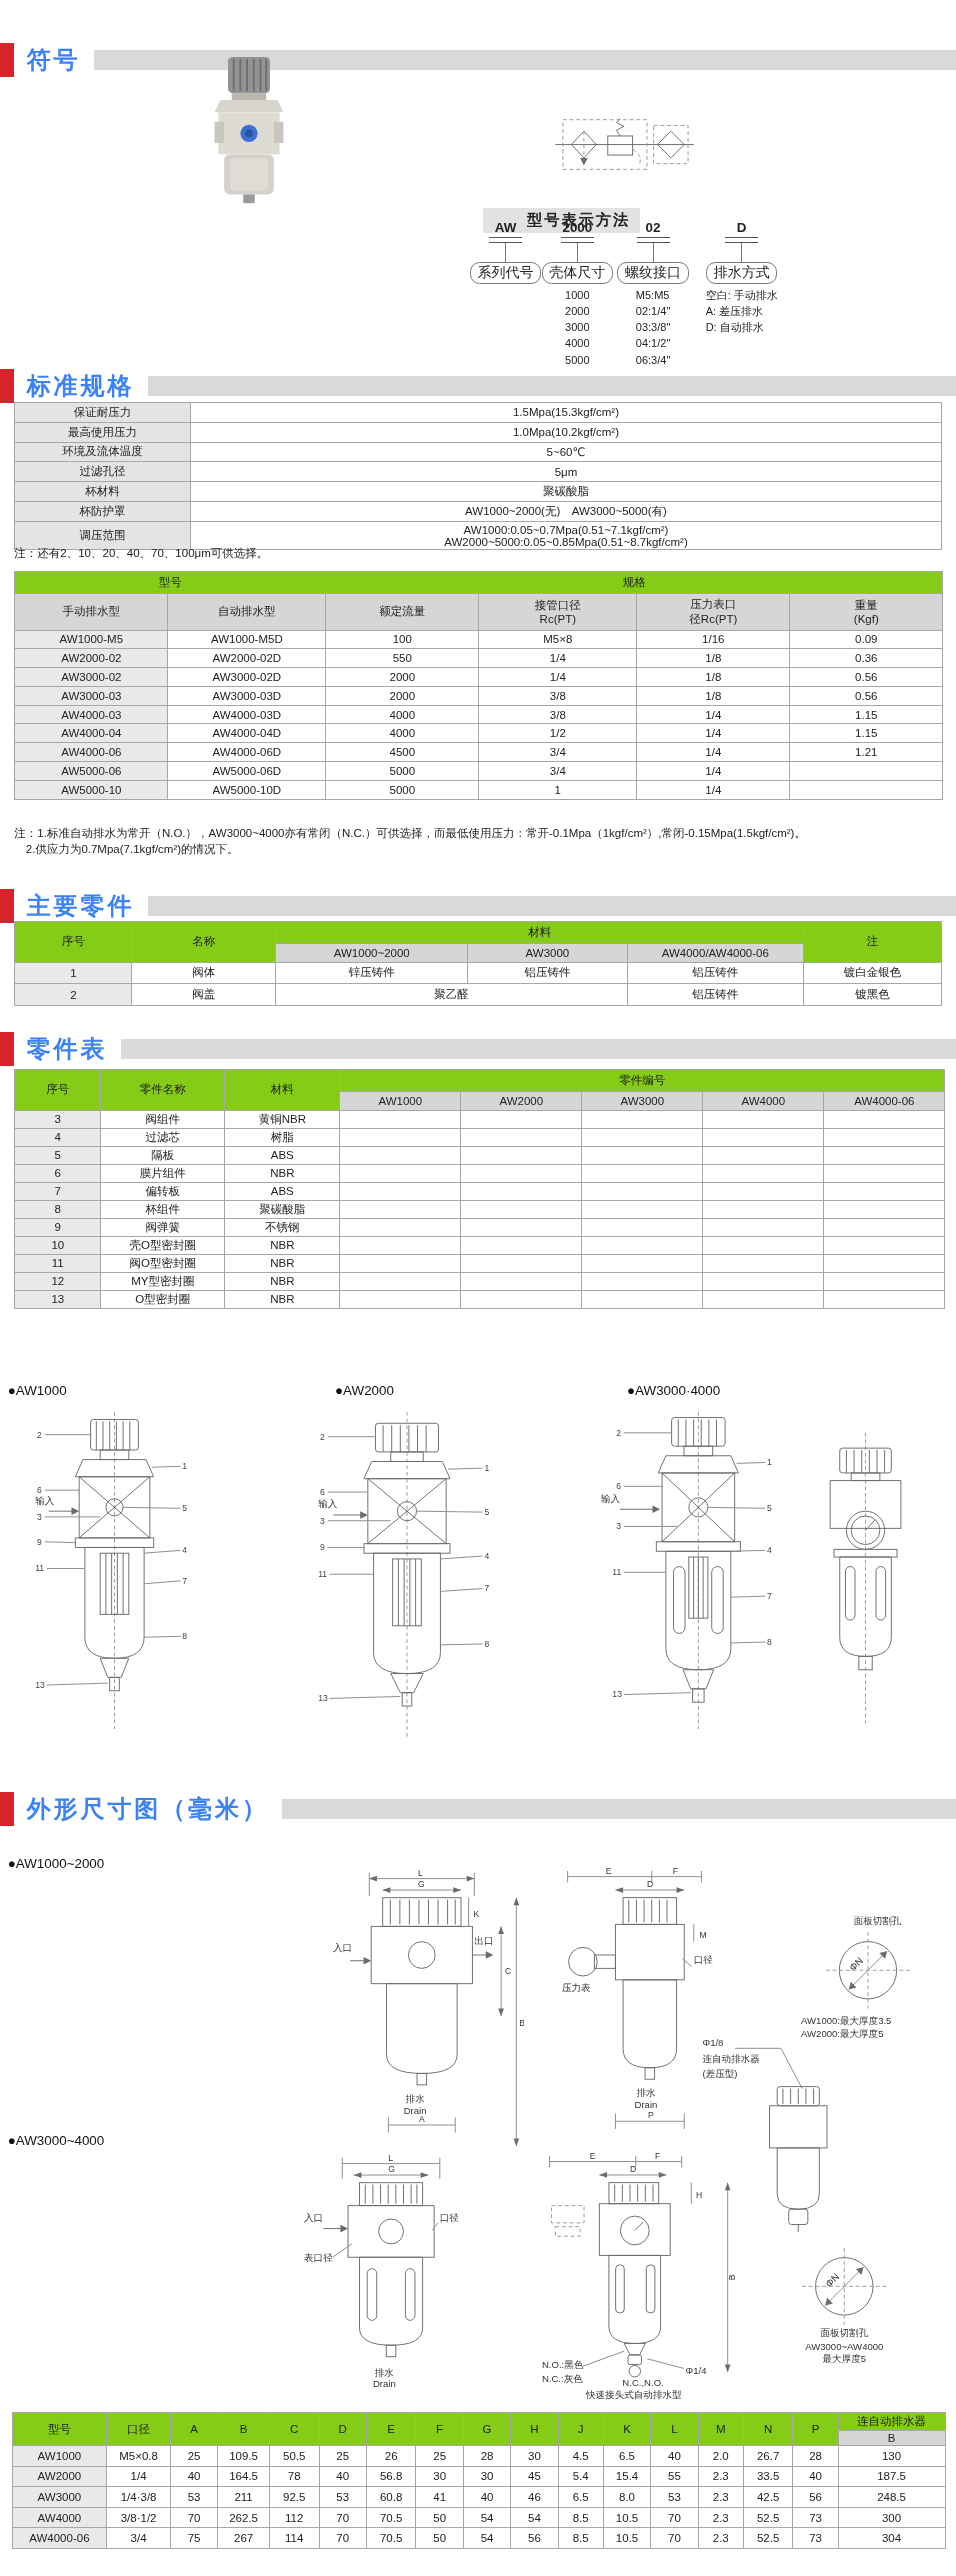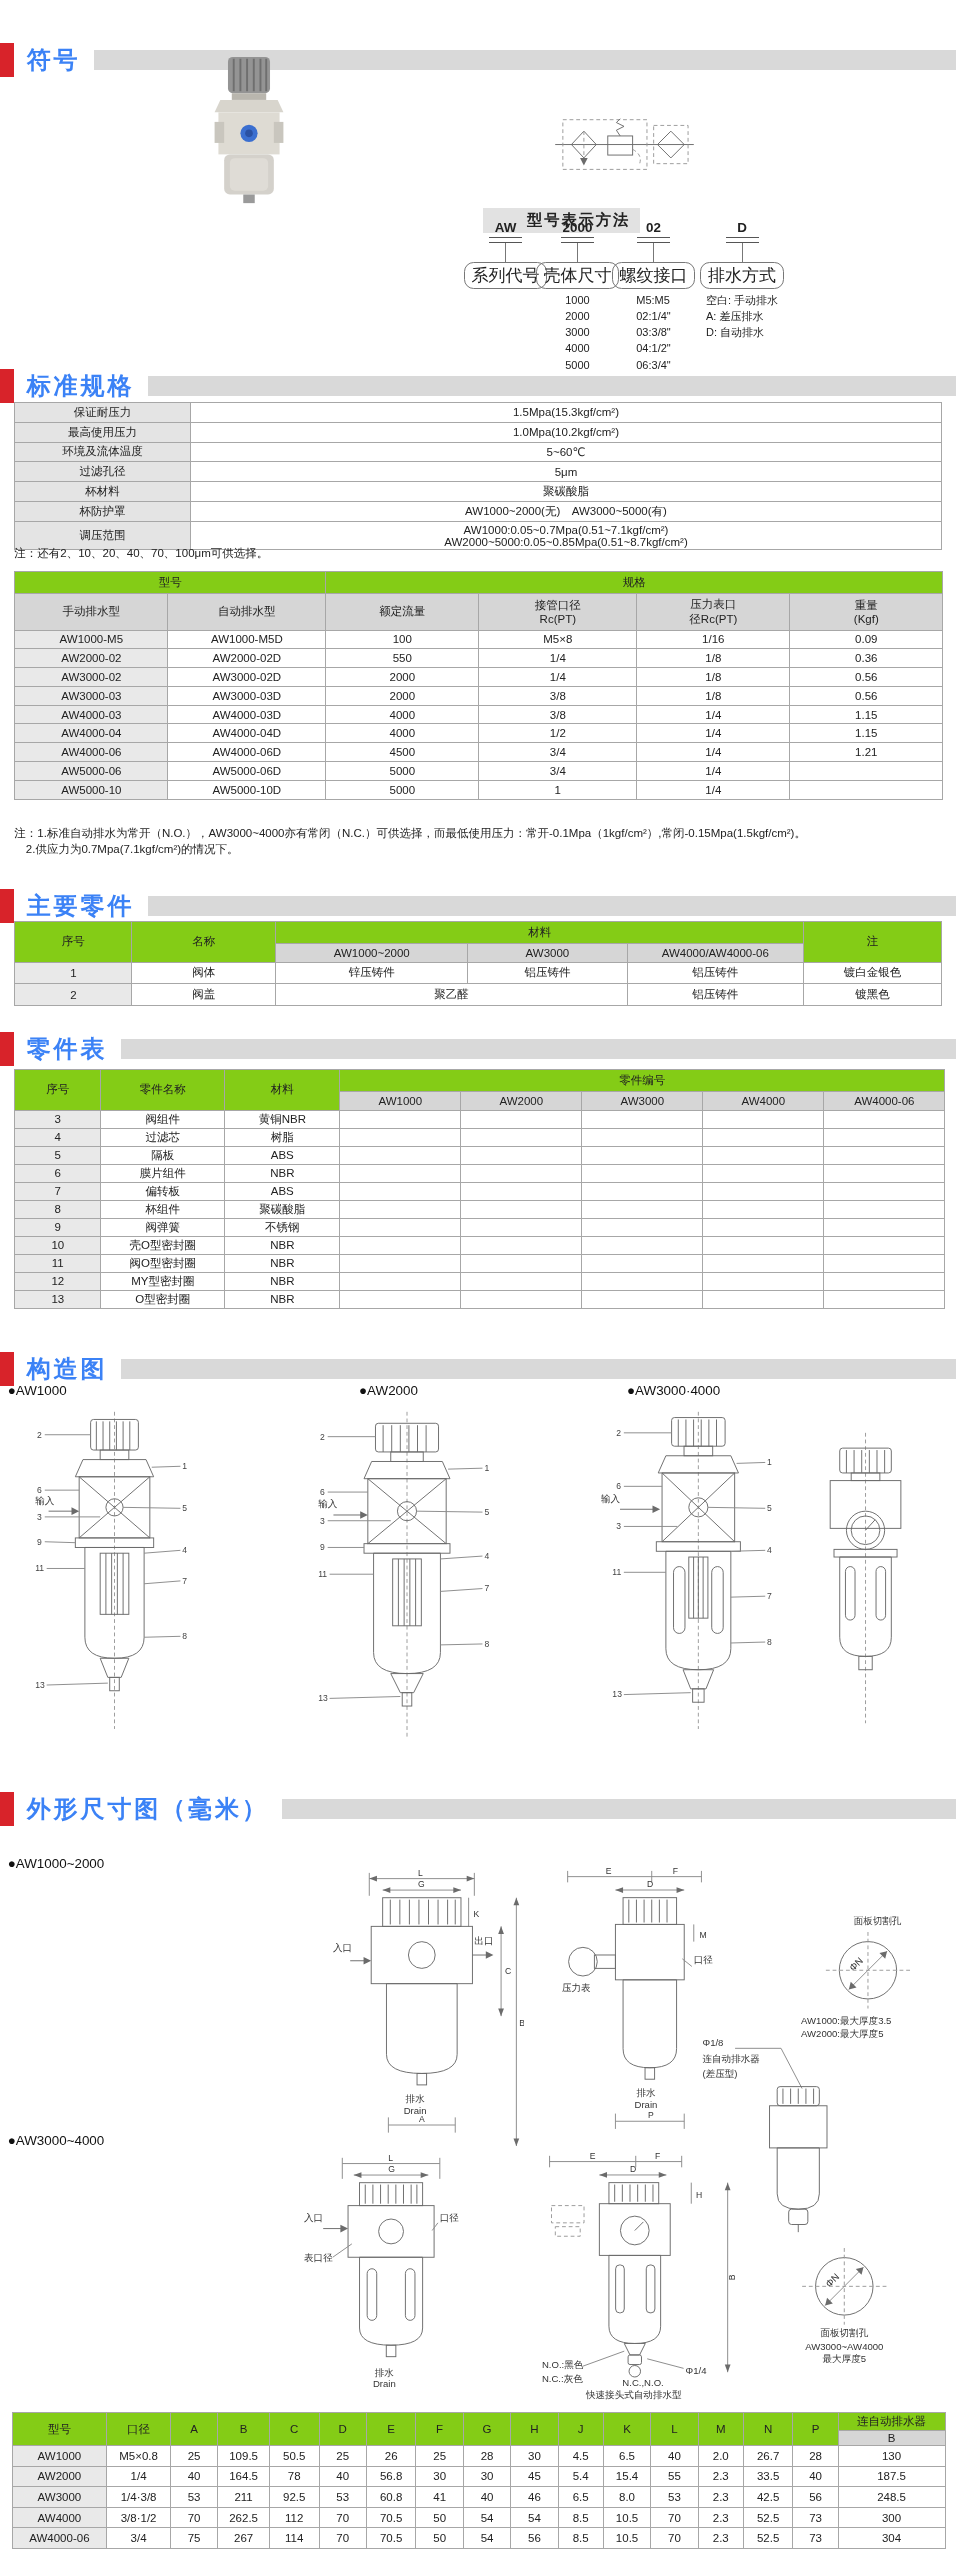--- a/index.html
+++ b/index.html
@@ -23,21 +23,21 @@
   table.parts td{padding:1px 1.9px;}
   table.dimt th,.dimt td{padding:3.8px 1px;font-size:11.5px;}
   .note{font-size:11.5px;line-height:16.3px;color:#222;white-space:pre-line;}
   
   .mc-title{background:#e2e2e2;display:inline-block;padding:1.9px 9.6px;font-size:15.3px;font-weight:bold;letter-spacing:1.9px;}
   .mc-cols{display:flex;}
   .mc-col{display:flex;flex-direction:column;align-items:center;}
   .mc-code{font-weight:bold;font-size:13.4px;}
   .mc-ul{width:33px;height:3.8px;border-top:1px solid #555;border-bottom:1px solid #555;margin-top:1.9px;}
   .mc-line{width:1px;height:19px;background:#777;}
-  .mc-pill{border:1px solid #777;border-radius:9.6px;padding:1px 6.7px;font-size:17px;white-space:nowrap;text-align:right;}
+  .mc-pill{border:1px solid #777;border-radius:9.6px;padding:1px 6.7px;font-size:14px;white-space:nowrap;text-align:right;}
   .mc-opts{font-size:11px;line-height:16.3px;margin-top:2.9px;}
   .mc-opts.center{text-align:center;}
   .mc-opts.clip{height:84px;overflow:hidden;text-align:left;}
   .mc-opts.left{text-align:left;}
   .bullet-label{font-size:13.4px;color:#111;}
   
   svg.lineart line,svg.lineart rect,svg.lineart circle,svg.lineart path,svg.lineart polygon,svg.lineart polyline
     {fill:none;stroke:#6b6b6b;stroke-width:1;}
   svg.lineart .fil{fill:#6b6b6b;stroke:none;}
   svg.lineart .dash{stroke-dasharray:4 3;stroke:#999;}
@@ -464,27 +464,22 @@
           <td>NBR</td>
           <td></td>
           <td></td>
           <td></td>
           <td></td>
           <td></td>
         </tr>
       </tbody>
     </table>
 
-  <div class="abs sec-head" style="left:0;top:1351px;">
-    <div class="red"></div>
-    <div class="ttl">构造图</div>
-    <div class="bar"></div>
-  </div>
   <div class="abs bullet-label" style="left:7.7px;top:1383px;">●AW1000</div>
-  <div class="abs bullet-label" style="left:359px;top:1383px;">●AW2000</div>
+  <div class="abs bullet-label" style="left:335px;top:1383px;">●AW2000</div>
   <div class="abs bullet-label" style="left:627px;top:1383px;">●AW3000·4000</div>
 
   <svg class="lineart abs" style="left:33px;top:1408px;" width="163" height="363" viewBox="0 0 170 380">
     <line class="dash" x1="85" y1="4" x2="85" y2="336"></line>
     <rect x="60" y="12" width="50" height="32" rx="3"></rect>
     <path d="M66 14V44M73 14V44M80 14V44M87 14V44M94 14V44M101 14V44"></path>
     <rect x="70" y="44" width="30" height="10"></rect>
     <polygon points="52,54 118,54 126,72 44,72"></polygon>
     <rect x="48" y="72" width="74" height="64"></rect>
     <line x1="48" y1="72" x2="122" y2="136"></line>

